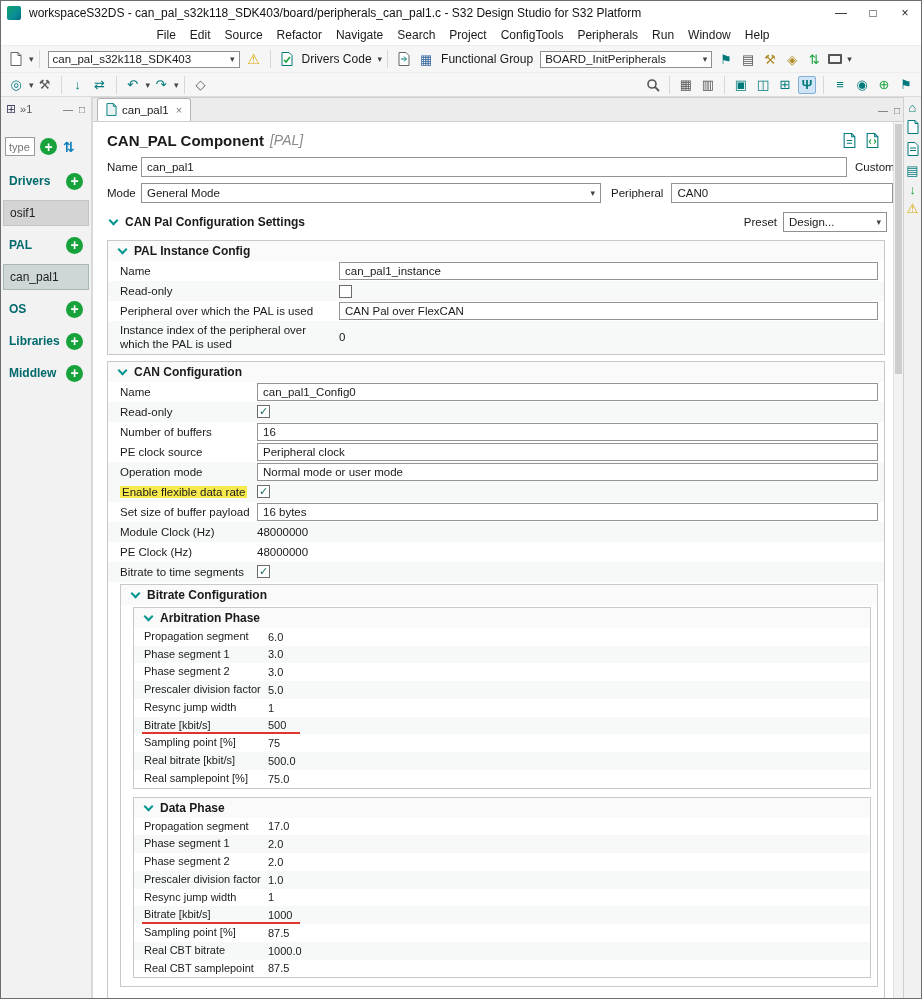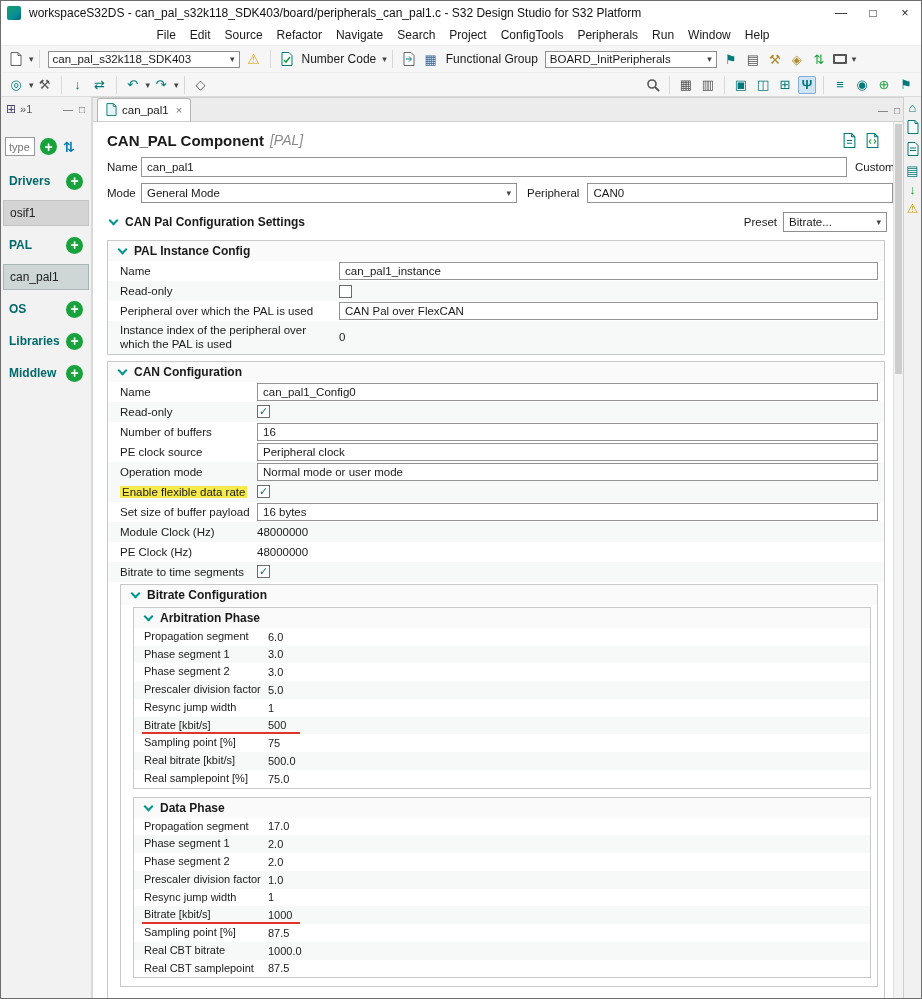--- a/index.html
+++ b/index.html
@@ -76,21 +76,21 @@
   .doc-btn{margin:0 5px;display:inline-flex;align-items:center;}
   .comp-title-row .doc-btn:last-child{margin-right:14px;}
 
   .field-row{display:flex;align-items:center;margin-top:4px;height:22px;white-space:nowrap;}
   .field-row label{font-size:11.5px;color:#1a1a1a;width:34px;flex:0 0 auto;}
   .text-input{height:20px;border:1px solid #949494;background:#fff;font-size:11.5px;color:#1a1a1a;display:flex;align-items:center;padding:0 5px;overflow:hidden;white-space:nowrap;}
   .text-input.wide{width:706px;flex:0 0 auto;}
   .trail-label{font-size:11.5px;color:#1a1a1a;margin-left:8px;}
   .select{height:20px;border:1px solid #8f8f8f;background:#fff;font-size:11.5px;color:#1a1a1a;display:flex;align-items:center;padding:0 5px;overflow:hidden;}
   .select .dd{margin-left:auto;}
-  .select.mode{width:376px;flex:0 0 auto;gap:40px;}
+  .select.mode{width:460px;flex:0 0 auto;gap:40px;}
   .mid-label{font-size:11.5px;color:#1a1a1a;margin:0 8px 0 10px;}
   .text-input.periph{flex:1 1 auto;min-width:180px;}
 
   .section-bar{display:flex;align-items:center;height:24px;margin-top:6px;padding-right:2px;}
   .section-title{font-size:12px;font-weight:bold;color:#1a1a1a;}
   .preset-label{font-size:11.5px;color:#1a1a1a;margin-right:6px;}
   .select.preset{width:104px;flex:0 0 auto;margin-right:4px;}
 
   .chev{width:7px;height:7px;border:solid #00968f;border-width:0 0 2px 2px;transform:rotate(-45deg);display:inline-block;margin:0 8px 3px 3px;flex:0 0 auto;}
 
@@ -166,21 +166,21 @@
       <span class="dd">▾</span>
     </div>
     <span class="tbi warn">⚠</span>
     <span class="tb-sep"></span>
     <span class="tbi">
         <svg width="12" height="14" viewBox="0 0 12 14">
           <path d="M1 .5h7L11 3.5v10H1z" fill="#fff" stroke="#00797b"></path>
           <path d="M3 8l2 2 4-5" fill="none" stroke="#17a23b" stroke-width="1.6"></path>
         </svg>
       </span>
-    <span class="tb-label">Number Code</span>
+    <span class="tb-label">Drivers Code</span>
     <span class="dd">▾</span>
     <span class="tb-sep"></span>
     <span class="tbi">
         <svg width="12" height="14" viewBox="0 0 12 14">
           <path d="M1 .5h7L11 3.5v10H1z" fill="#fff" stroke="#666"></path>
           <path d="M3 7h5M6 4.5 8.5 7 6 9.5" fill="none" stroke="#00797b"></path>
         </svg>
       </span>
     <span class="tbi blue">▦</span>
     <span class="tb-label">Functional Group</span>
@@ -331,21 +331,21 @@
             <span class="mid-label">Peripheral</span>
             <div class="text-input periph">CAN0</div>
           </div>
 
           <div class="section-bar">
             <span class="chev"></span>
             <span class="section-title">CAN Pal Configuration Settings</span>
             <span class="spacer"></span>
             <span class="preset-label">Preset</span>
             <div class="select preset">
-              <span>Bitrate...</span>
+              <span>Design...</span>
               <span class="dd">▾</span>
             </div>
           </div>
 
           <div class="group-box">
             <div class="group-header">
               <span class="chev"></span>
               <span>PAL Instance Config</span>
             </div>
             <div class="rows pal-rows">

